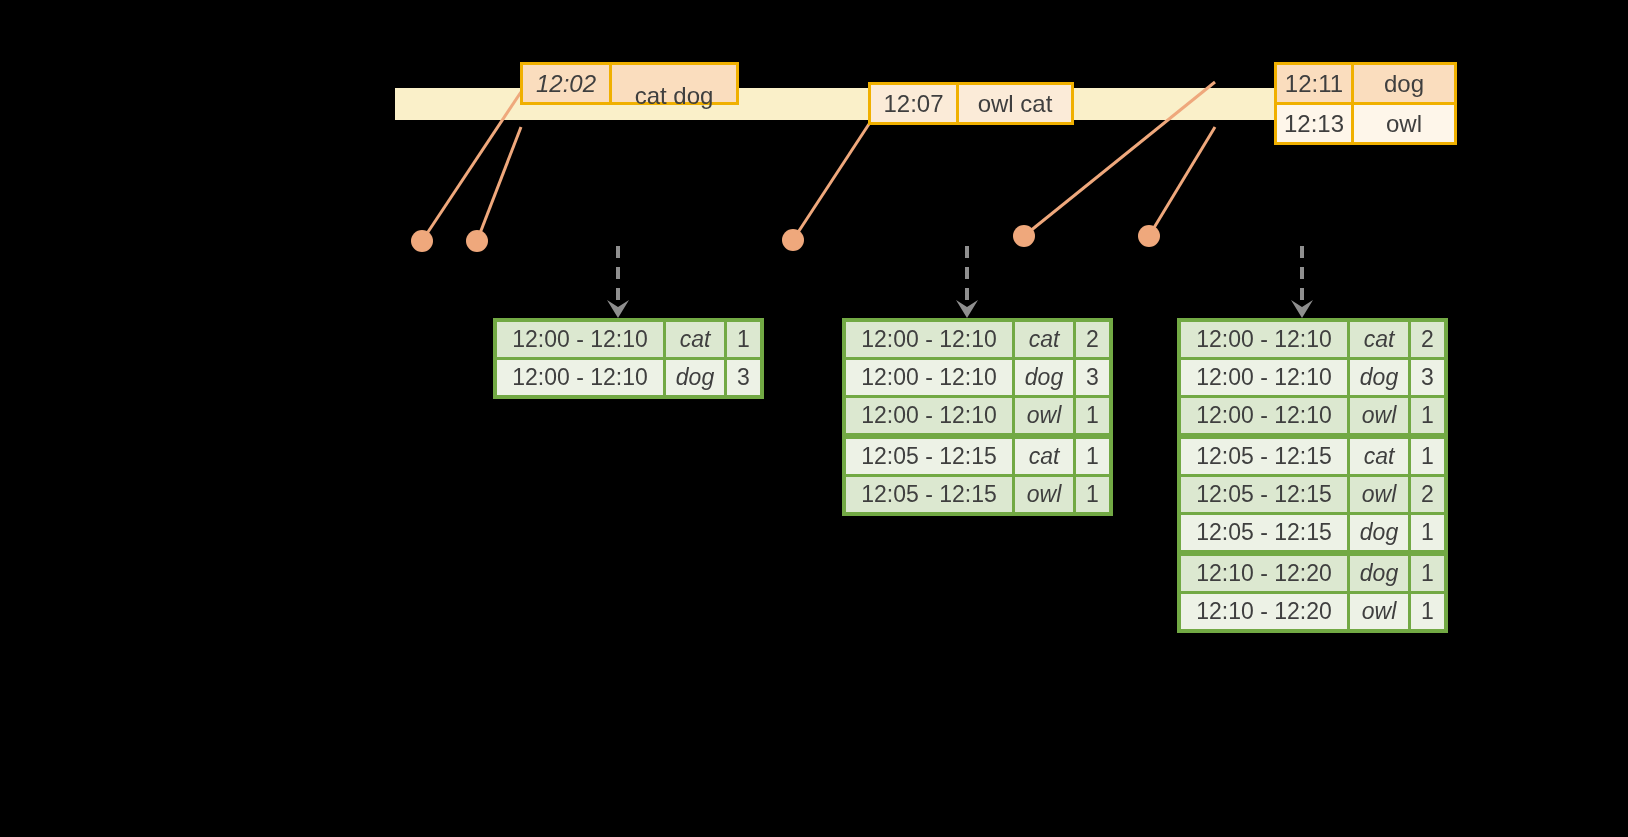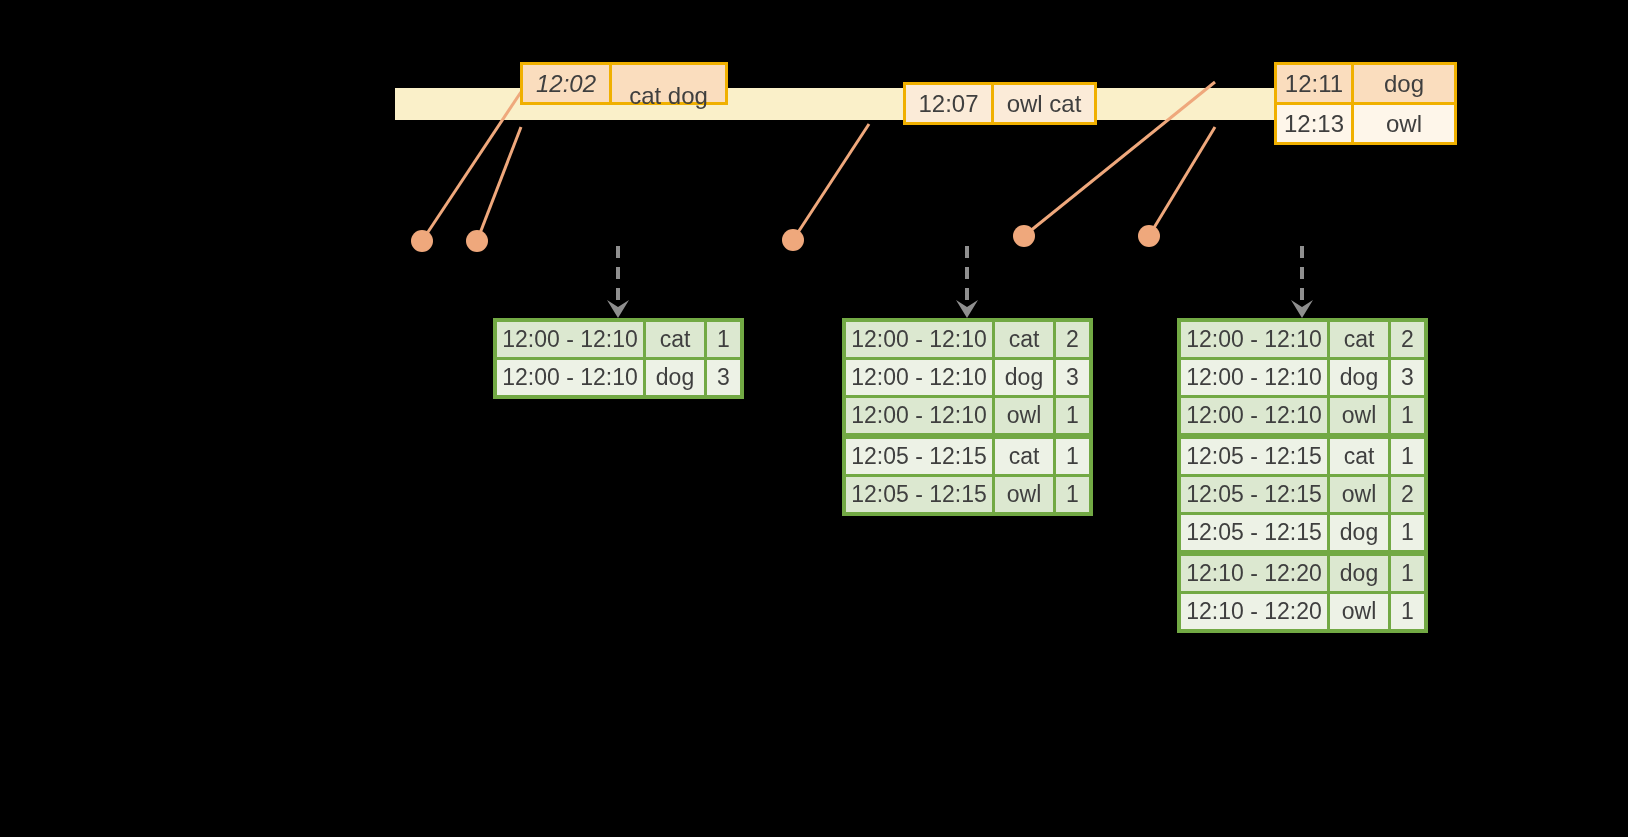--- a/index.html
+++ b/index.html
@@ -42,23 +42,23 @@
   .ebox-row + .ebox-row{border-top:3px solid var(--event-border);}
   .fill-peach{background:var(--event-fill-peach);}
   .fill-cream{background:var(--event-fill-cream);}
   .fill-mid{background:var(--event-fill-mid);}
   .ecell{
     display:flex;align-items:center;justify-content:center;
     font-size:24px;line-height:1;color:var(--text);
   }
   .etime{border-right:3px solid var(--event-border);}
   #ebox-0{left:520px;top:62px;}
-  #ebox-0 .etime{width:86px;font-style:italic;} #ebox-0 .ewords{width:113px;margin-top:24px;}
-  #ebox-1{left:868px;top:82px;margin-left:35px;}
-  #ebox-1 .etime{width:85px;} #ebox-1 .ewords{width:100px;}
+  #ebox-0 .etime{width:86px;font-style:italic;} #ebox-0 .ewords{width:124px;margin-top:24px;}
+  #ebox-1{left:868px;top:82px;}
+  #ebox-1 .etime{width:85px;} #ebox-1 .ewords{width:112px;}
   #ebox-2{left:1274px;top:62px;}
   #ebox-2 .etime{width:74px;} #ebox-2 .ewords{width:100px;}
 
   
   .rtable{
     position:absolute;top:318px;
     border:4px solid var(--table-border);
     display:flex;flex-direction:column;
     background:var(--table-border);
   }
@@ -67,22 +67,22 @@
   #rtable-2{left:1177px;}
   .rrow{display:flex;height:35px;}
   .rrow + .rrow{border-top:3px solid var(--table-border);}
   .rrow.group-break{border-top-width:6px;}
   .fill-odd{background:var(--table-fill-odd);}
   .fill-even{background:var(--table-fill-even);}
   .rcell{
     display:flex;align-items:center;justify-content:center;
     font-size:23px;line-height:1;color:var(--text);
   }
-  .rwin{width:146px;}
-  .rword{width:58px;border-left:3px solid var(--table-border);}
+  .rwin{width:166px;}
+  .rword{width:58px;border-left:3px solid var(--table-border);font-style:italic;}
   .rcount{width:33px;border-left:3px solid var(--table-border);}
 </style>
 </head>
 <body>
 
 <div class="canvas">
 
   <div class="timeline-bar"></div>
   <div class="timeline-head"></div>
 

